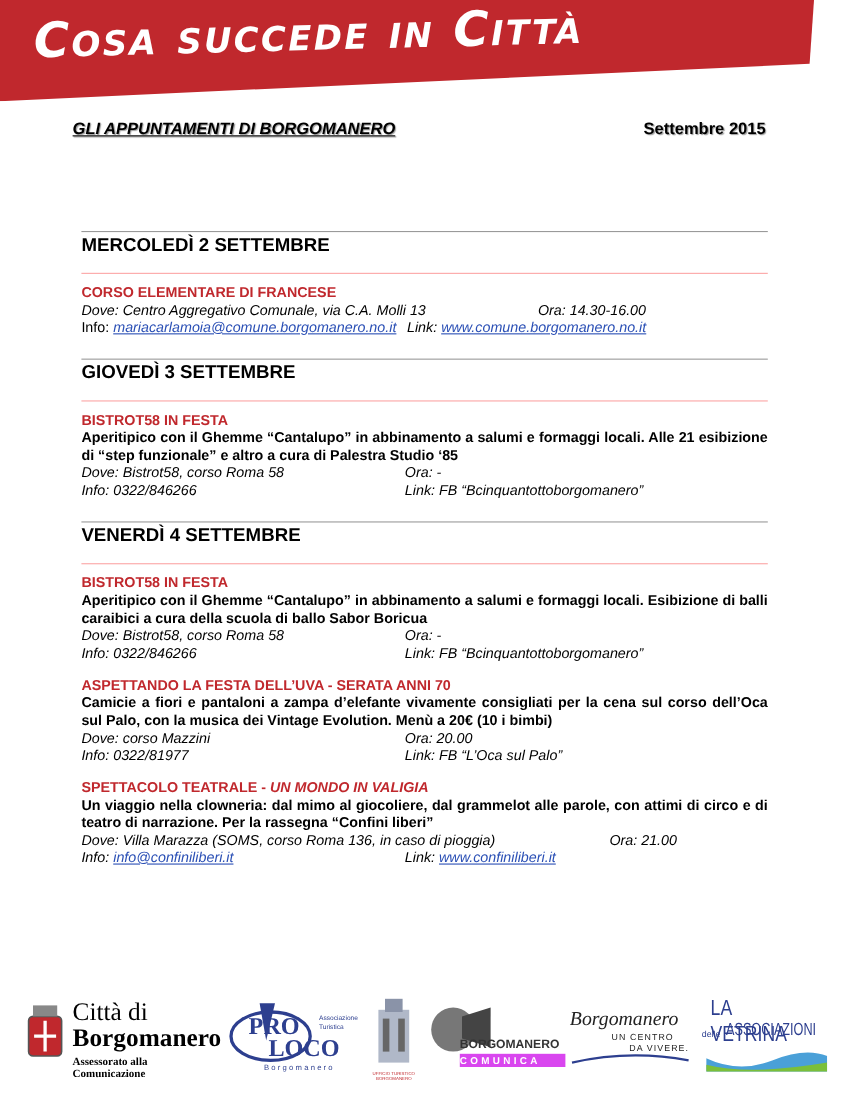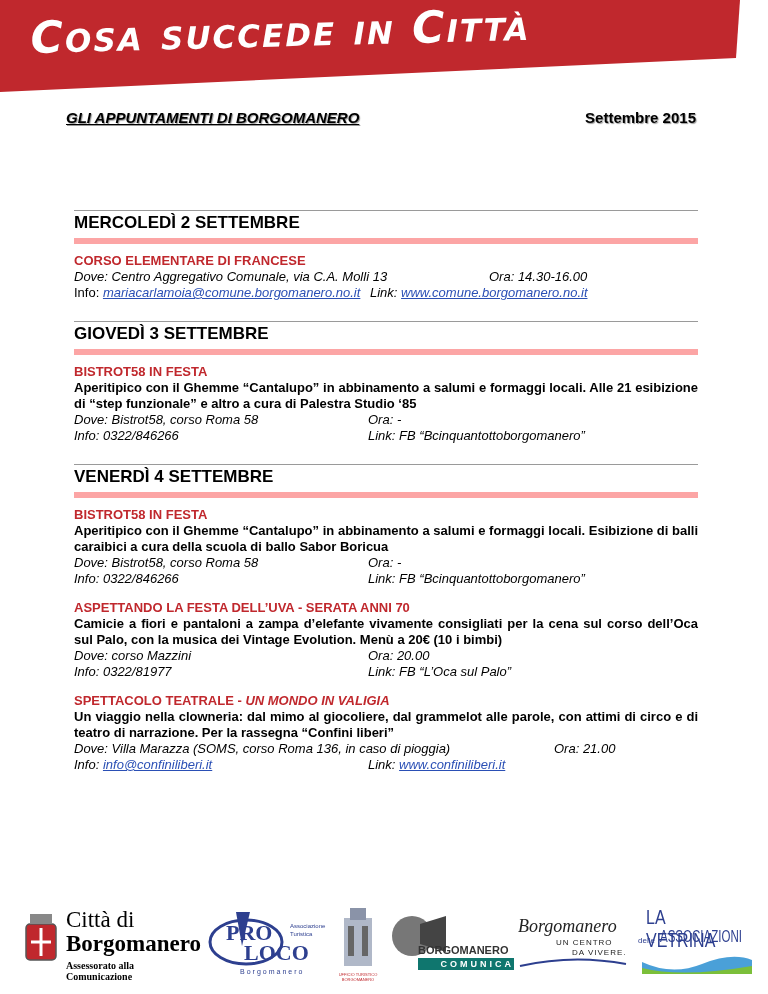--- a/index.html
+++ b/index.html
@@ -9,21 +9,21 @@
   .banner { position: absolute; left: 0; top: 0; width: 740px; height: 92px; }
   .banner svg { display: block; }
   .banner-title { position: absolute; left: 30px; top: 12px; font-family: "DejaVu Sans", sans-serif; font-style: italic; font-weight: bold; font-size: 44px; color: #fff; letter-spacing: 2px; font-variant: small-caps; transform: rotate(-1.5deg); transform-origin: left top; }
 
   .subhead { position: absolute; top: 109px; left: 66px; right: 72px; height: 22px; }
   .subhead .left { position: absolute; left: 0; top: 0; font-weight: bold; font-style: italic; font-size: 15px; text-decoration: underline; text-shadow: 1px 1px 1px #9a9a9a; text-align: center; }
   .subhead .right { position: absolute; right: 0; top: 0; font-weight: bold; font-size: 15px; text-shadow: 1px 1px 1px #9a9a9a; }
 
   .content { position: absolute; left: 74px; top: 210px; width: 624px; }
   .day { margin-bottom: 20px; }
-  .day-header { border-top: 1px solid #9a9a9a; border-bottom: 6px solid #fca5a5; padding: 2px 0 5px 0; font-size: 17px; font-weight: bold; margin-bottom: 9px; }
+  .day-header { border-top: 1px solid #9a9a9a; border-bottom: 1px solid #fca5a5; padding: 2px 0 15px 0; font-size: 17px; font-weight: bold; margin-bottom: 9px; }
   .event { margin-bottom: 13px; }
   .ev-title { color: #c0282d; font-weight: bold; font-size: 13px; line-height: 16px; }
   .ev-title i { font-style: italic; }
   .ev-desc { font-weight: bold; font-size: 13px; line-height: 16px; text-align: justify; }
   .ev-row { font-style: italic; font-size: 13px; line-height: 16px; position: relative; white-space: nowrap; }
   .ev-row .c2 { position: absolute; top: 0; }
   a.lnk { color: #2a4fb5; text-decoration: underline; }
 
   .logos { position: absolute; left: 0; top: 900px; width: 768px; height: 90px; }
   .logo { position: absolute; }
@@ -156,21 +156,21 @@
     </svg>
     <div style="font-size:4px;color:#c0282d;width:40px;text-align:center;line-height:5px">UFFICIO TURISTICO BORGOMANERO</div>
   </div>
 
   <div class="logo" style="left:390px;top:14px;width:124px;height:60px">
     <svg width="60" height="44" style="position:absolute;left:0;top:0">
       <circle cx="22" cy="22" r="20" fill="#777"></circle>
       <path d="M30 10 L56 2 L56 38 L30 30 Z" fill="#444"></path>
     </svg>
     <div style="position:absolute;left:28px;top:30px;font-size:11px;font-weight:bold;color:#333">BORGOMANERO</div>
-    <div style="position:absolute;left:28px;top:44px;width:96px;height:12px;background:#0f766e;color:#fff;font-size:9px;font-weight:bold;letter-spacing:3px;text-align:right;line-height:12px">COMUNICA</div>
+    <div style="position:absolute;left:28px;top:44px;width:96px;height:12px;background:#d946ef;color:#fff;font-size:9px;font-weight:bold;letter-spacing:3px;text-align:left;line-height:12px">COMUNICA</div>
   </div>
 
   <div class="logo" style="left:518px;top:16px;width:112px;height:60px">
     <div style="position:absolute;left:0;top:0;font-family:'Liberation Serif',serif;font-style:italic;font-size:18px;color:#222">Borgomanero</div>
     <div style="position:absolute;left:38px;top:22px;font-size:8px;color:#222;letter-spacing:1px">UN CENTRO</div>
     <div style="position:absolute;left:54px;top:32px;font-size:8px;color:#222;letter-spacing:1px">DA VIVERE.</div>
     <svg width="110" height="14" style="position:absolute;left:0;top:40px">
       <path d="M2 10 Q55 -2 108 8" fill="none" stroke="#2d3f8f" stroke-width="2"></path>
     </svg>
   </div>

